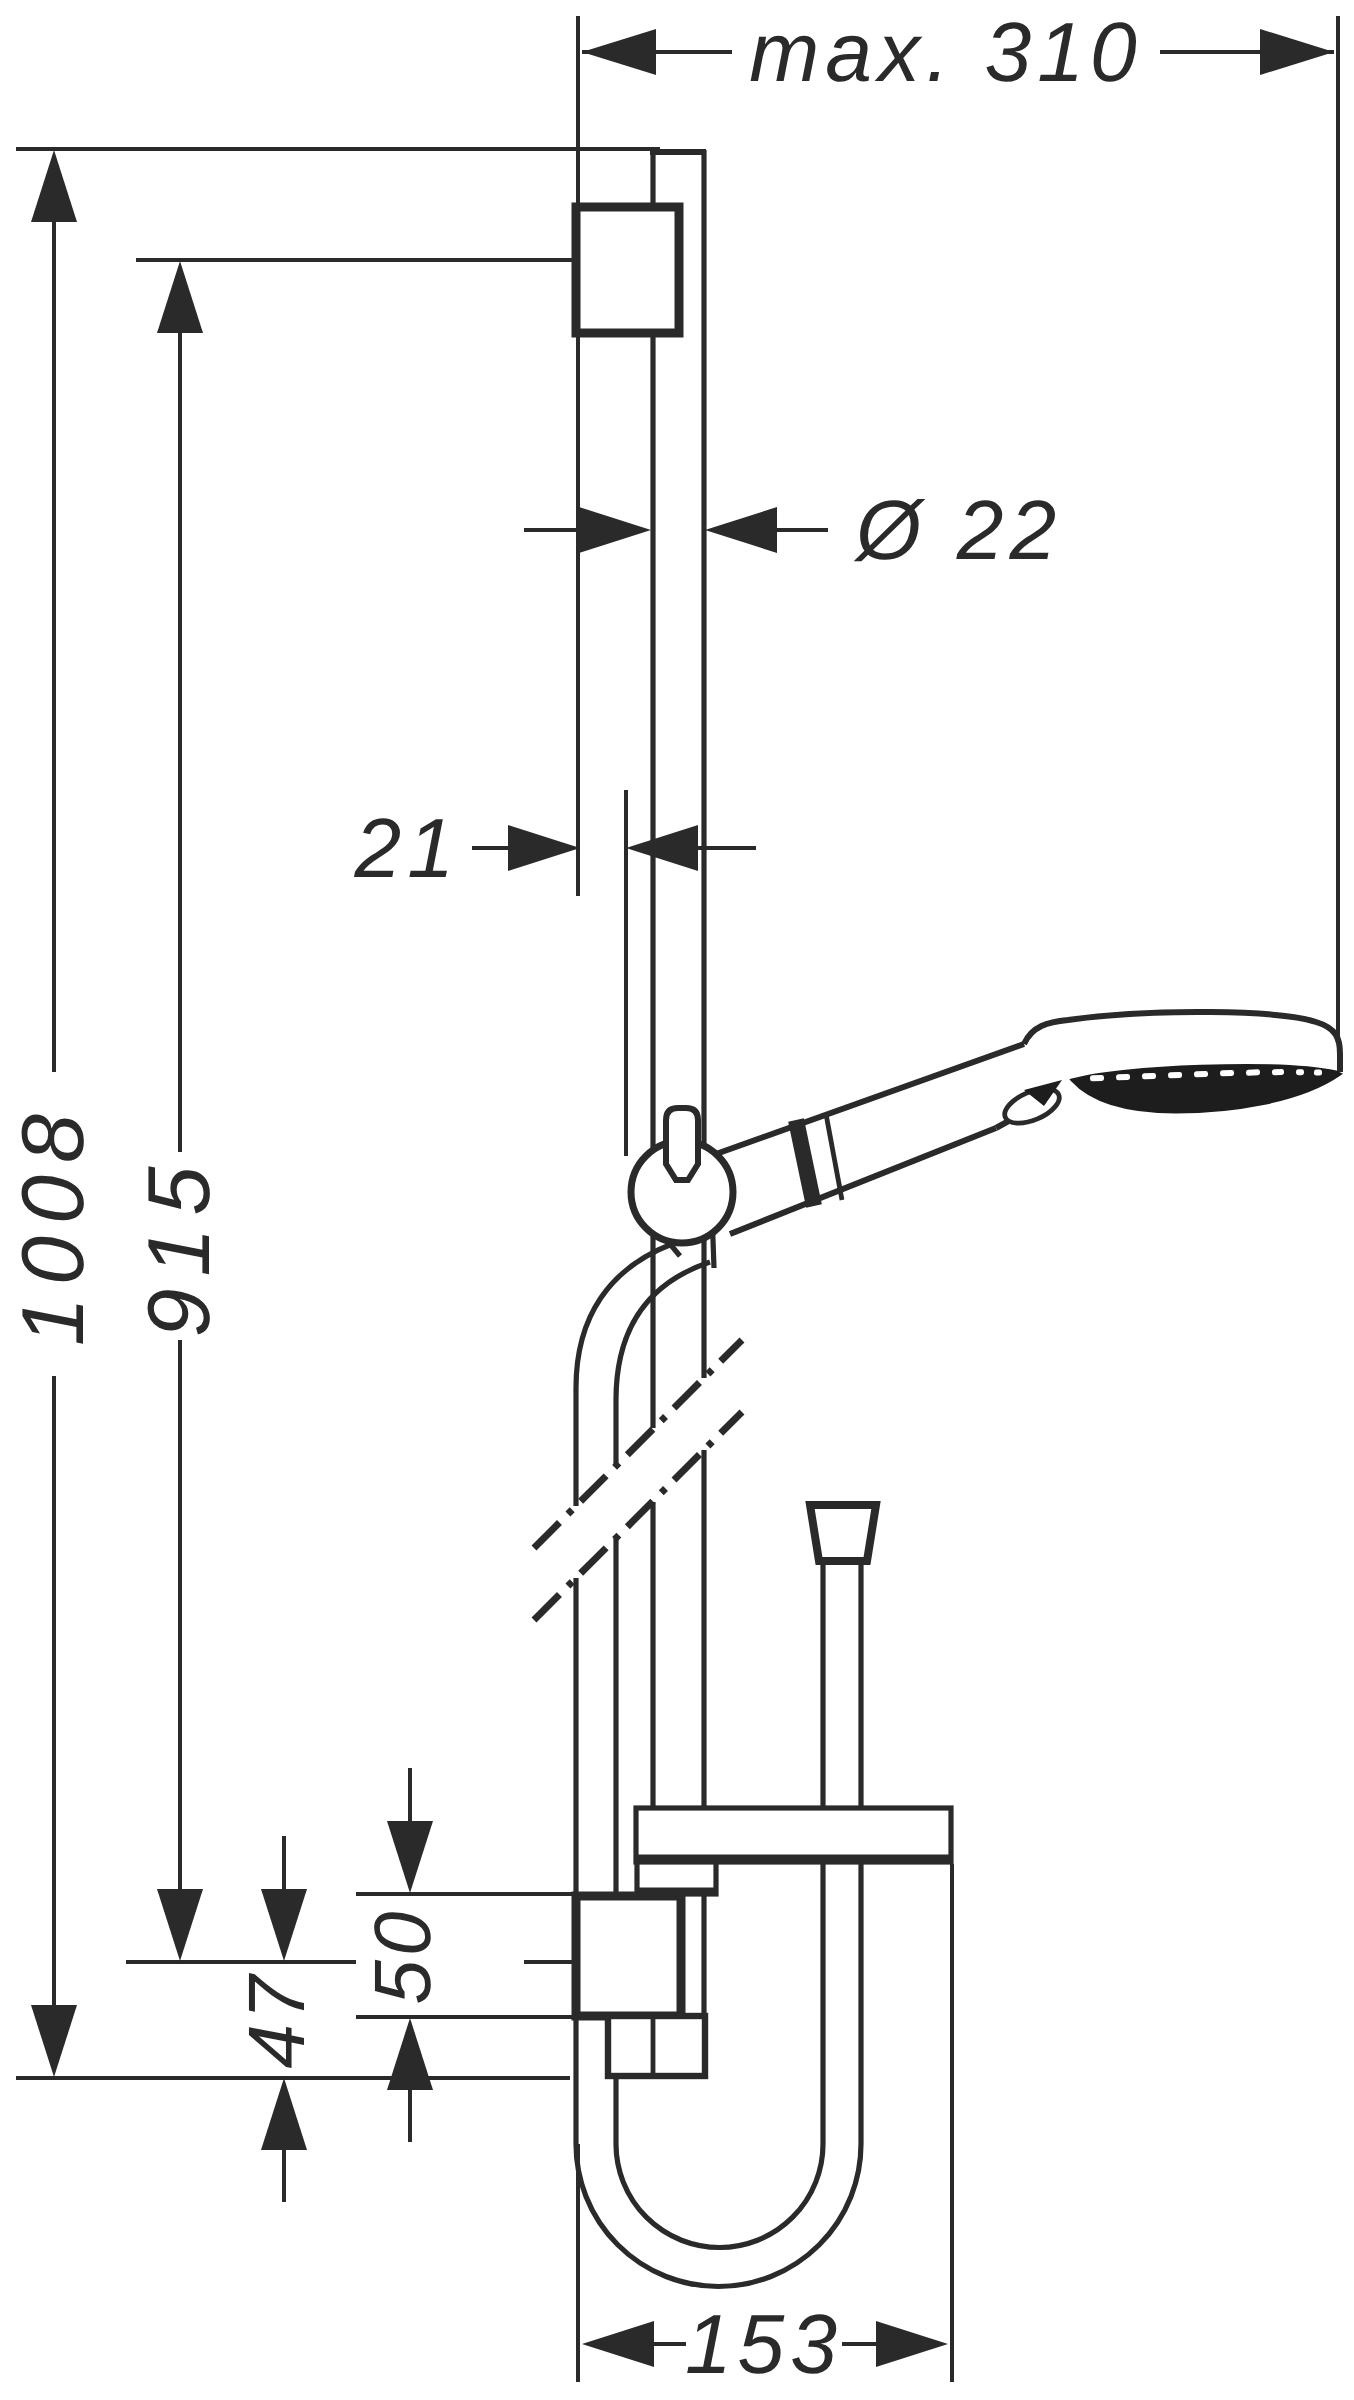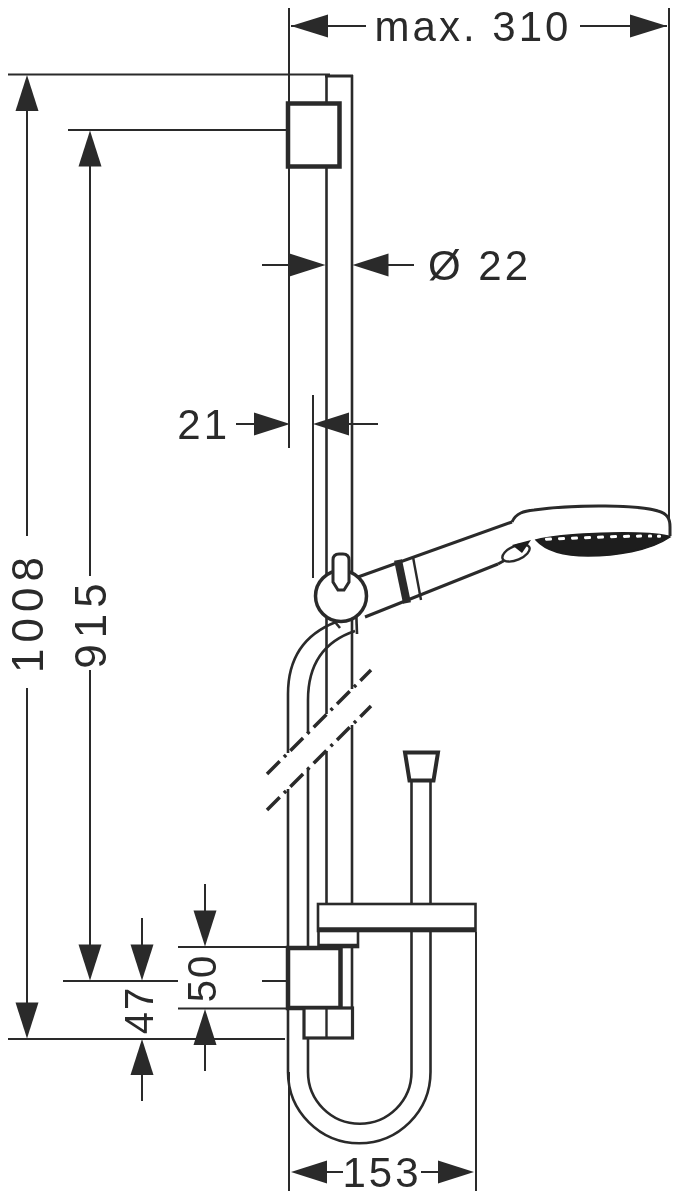--- a/index.html
+++ b/index.html
@@ -1,16 +1,16 @@
 <!DOCTYPE html>
 <html><head>
 <meta charset="utf-8">
 <style>
   html,body{margin:0;padding:0;background:#ffffff;}
-  .stage{width:677px;height:1200px;position:relative;background:#fff;overflow:hidden;}
+  .stage{width:677px;height:1200px;position:relative;background:#fff;overflow:hidden;font-style:italic;}
   svg{display:block;}
   text{font-family:"Liberation Sans","DejaVu Sans",sans-serif;fill:#2a2a2a;}
   .dim-label{font-size:42px;letter-spacing:3px;}
   .dim-label-v{font-size:44px;letter-spacing:6px;}
   .dim-label-sm{font-size:40px;letter-spacing:2px;}
 </style>
 </head>
 <body>
 
 <div class="stage">

